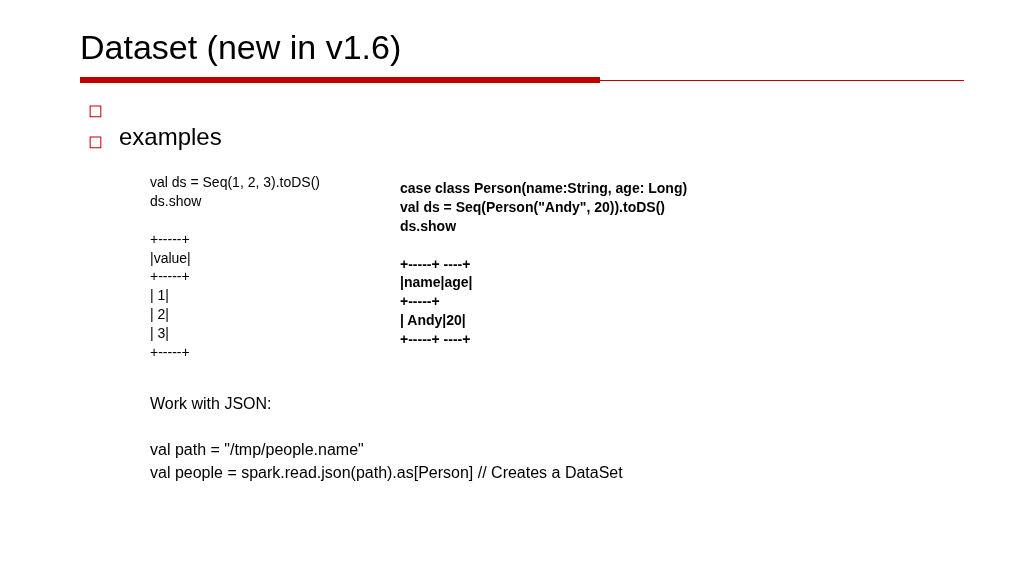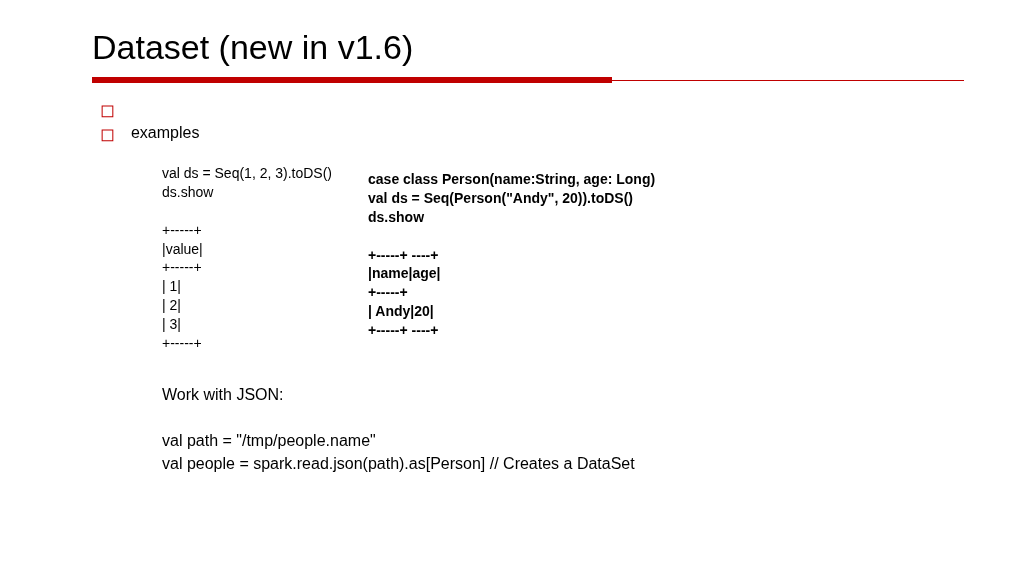--- a/index.html
+++ b/index.html
@@ -1,28 +1,28 @@
 <!DOCTYPE html>
 <html><head>
 <meta charset="utf-8">
 <style>
   * { margin: 0; padding: 0; box-sizing: border-box; }
   html, body { width: 1024px; height: 576px; background: #fff; font-family: Verdana, Geneva, sans-serif; color: #000; }
-  .slide { padding: 28px 60px 20px 60px; margin-left: 32px; }
+  .slide { padding: 28px 60px 20px 80px; }
   .title { font-size: 34px; font-weight: 400; margin-bottom: 10px; }
   .rule { position: relative; height: 6px; margin-bottom: 16px; }
   .rule .thick { position: absolute; left: 0; top: 0; height: 6px; width: 520px; background: #c00000; }
   .rule .thin { position: absolute; left: 0; top: 2.5px; height: 1px; width: 100%; background: #c00000; }
   .bullets { margin-left: 8px; }
   .bullet-row { display: flex; align-items: baseline; gap: 16px; margin-bottom: 6px; }
   .bullet-icon { color: #c00000; font-size: 18px; line-height: 1; position: relative; top: 2px; }
   .bullet-text-strong { font-size: 24px; }
   .bullet-text-sub { font-size: 20px; }
-  .bullet-text { font-size: 16px; }
-  .columns { display: flex; margin-top: 22px; margin-left: 70px; gap: 36px; }
+  .bullet-text { font-size: 24px; }
+  .columns { display: flex; margin-top: 22px; margin-left: 70px; gap: 80px; }
   .code-col { font-family: Arial, Helvetica, sans-serif; font-size: 14px; line-height: 1.35; white-space: pre; }
   .col-right { margin-top: 6px; font-weight: bold; }
   .json-block { margin-top: 30px; margin-left: 70px; font-family: Arial, Helvetica, sans-serif; font-size: 16px; line-height: 1.45; white-space: pre; }
 </style>
 </head>
 <body>
 
 <div class="slide">
   <h1 class="title">Dataset (new in v1.6)</h1>
   <div class="rule">

